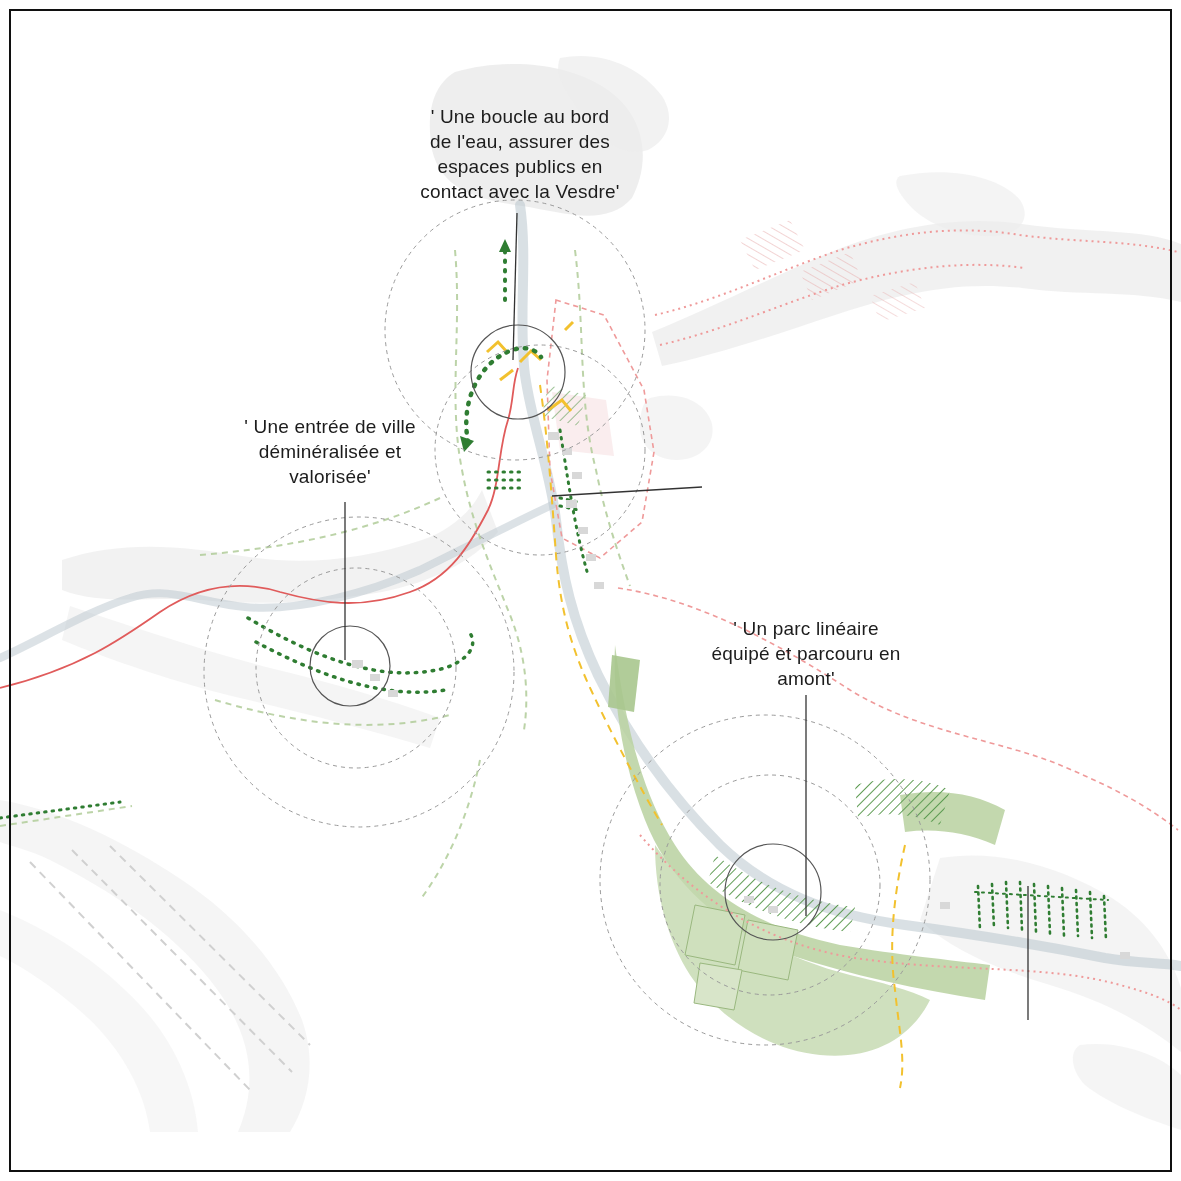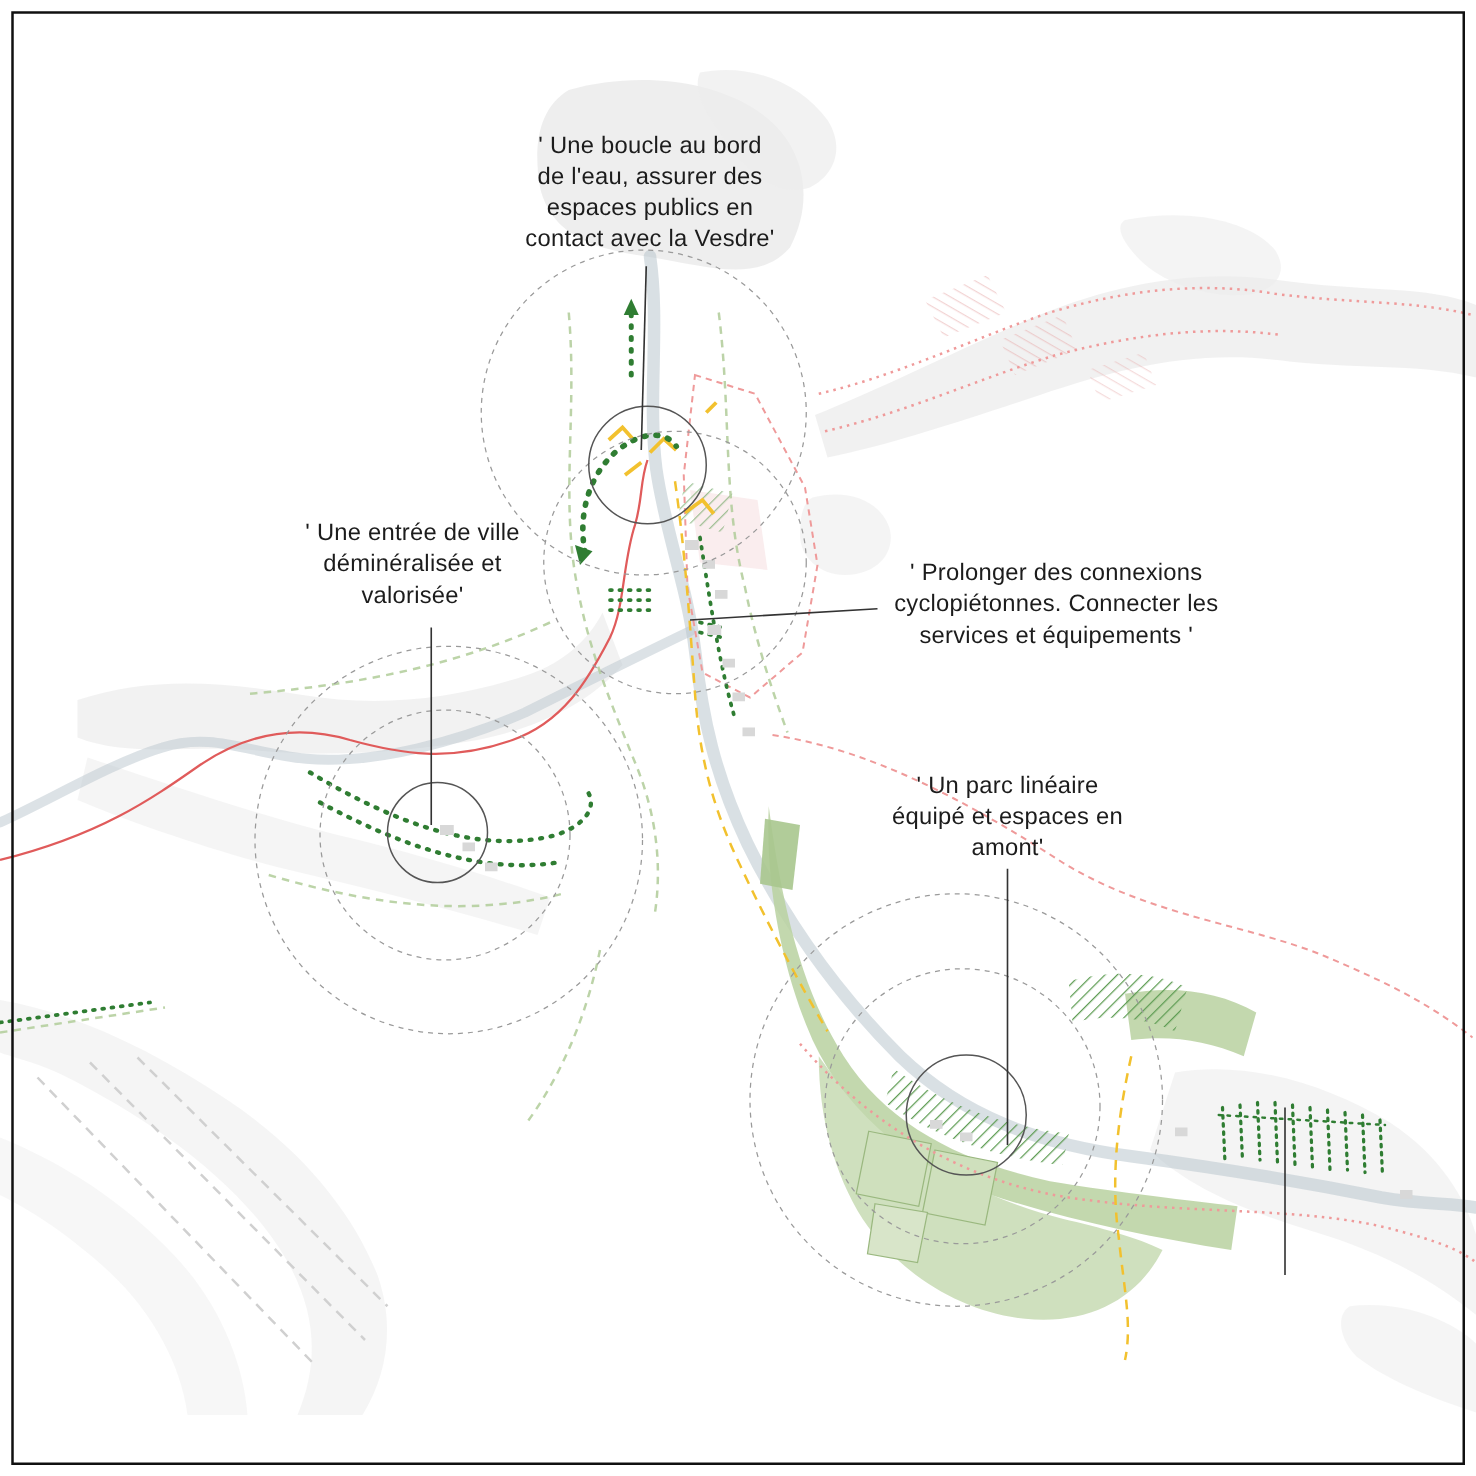--- a/index.html
+++ b/index.html
@@ -175,23 +175,20 @@
 
   <div class="ann" style="left:390px;top:104px;width:260px;">' Une boucle au bord
 de l'eau, assurer des
 espaces publics en
 contact avec la Vesdre'</div>
 
   <div class="ann" style="left:210px;top:414px;width:240px;">' Une entrée de ville
 déminéralisée et
 valorisée'</div>
 
-  <div class="ann" style="left:695px;top:446px;width:300px;">' Prolonger des connexions
-cyclopiétonnes. Connecter les
-services et équipements '</div>
 
   <div class="ann" style="left:686px;top:616px;width:240px;">' Un parc linéaire
-équipé et espaces en
+équipé et parcouru en
 amont'</div>
 
 
   <div class="frame"></div>
 </div>
 
 </body></html>

